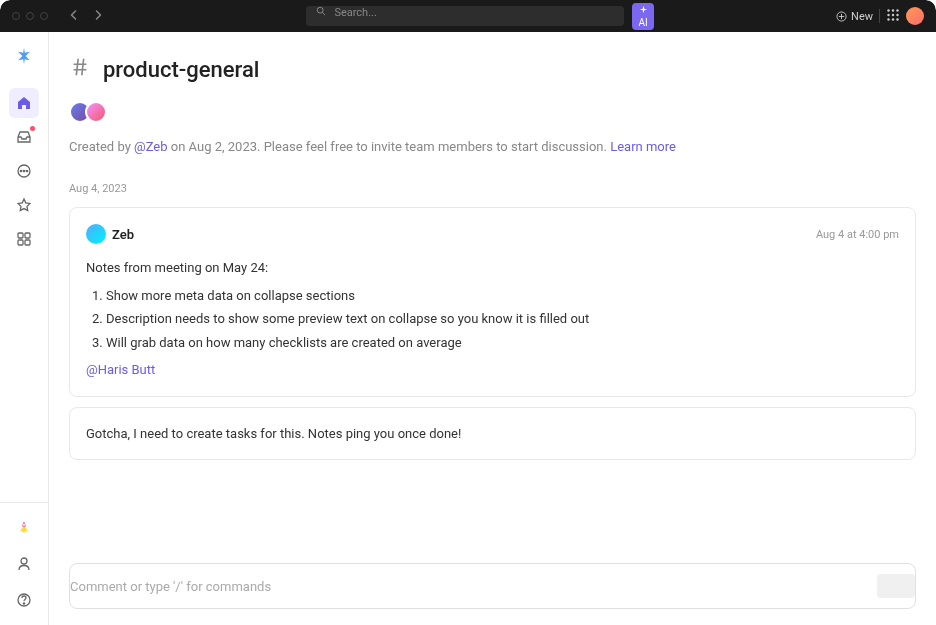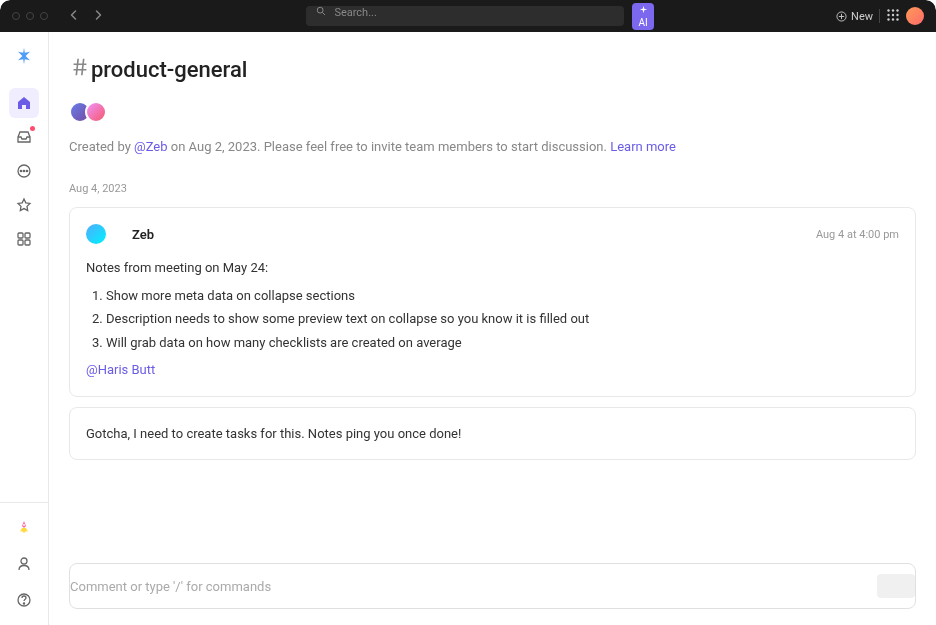--- a/index.html
+++ b/index.html
@@ -190,20 +190,21 @@
       flex: 1;
       padding: 24px 20px 16px 20px;
       overflow-y: auto;
       display: flex;
       flex-direction: column;
     }
     
     .channel-header {
       display: flex;
       align-items: center;
+      gap: 12px;
       margin-bottom: 18px;
     }
     
     .hash-icon {
       color: #888;
       font-size: 22px;
     }
     
     .channel-name {
       font-size: 22px;
@@ -260,21 +261,21 @@
     .message-header {
       display: flex;
       align-items: center;
       justify-content: space-between;
       margin-bottom: 14px;
     }
     
     .message-author {
       display: flex;
       align-items: center;
-      gap: 26px;
+      gap: 6px;
     }
     
     .author-avatar {
       width: 20px;
       height: 20px;
       border-radius: 50%;
     }
     
     .author-name {
       font-size: 13px;

